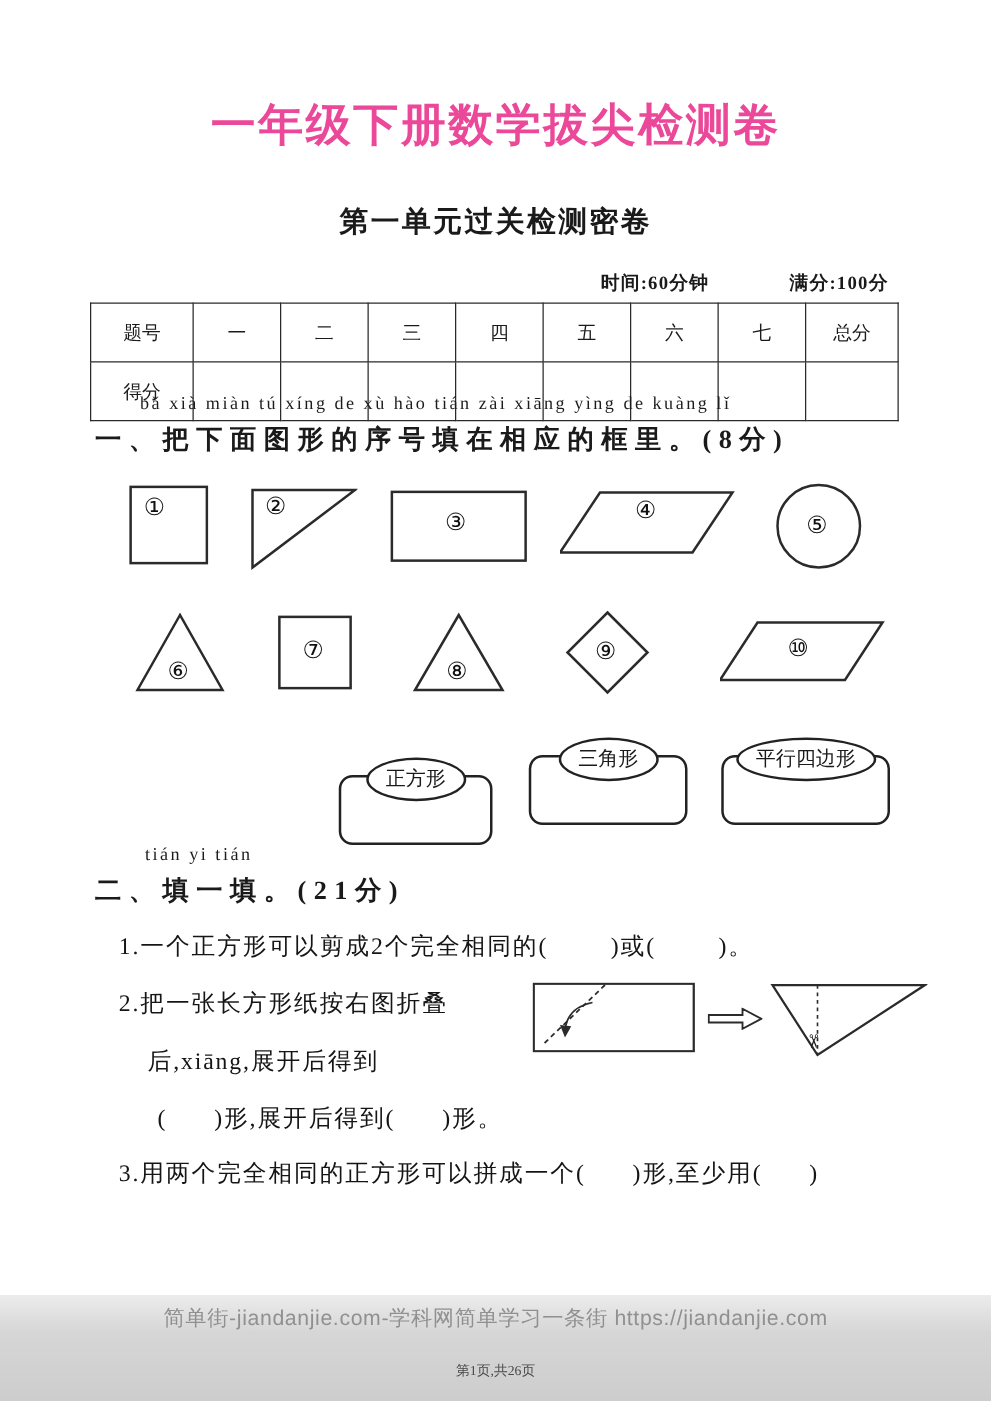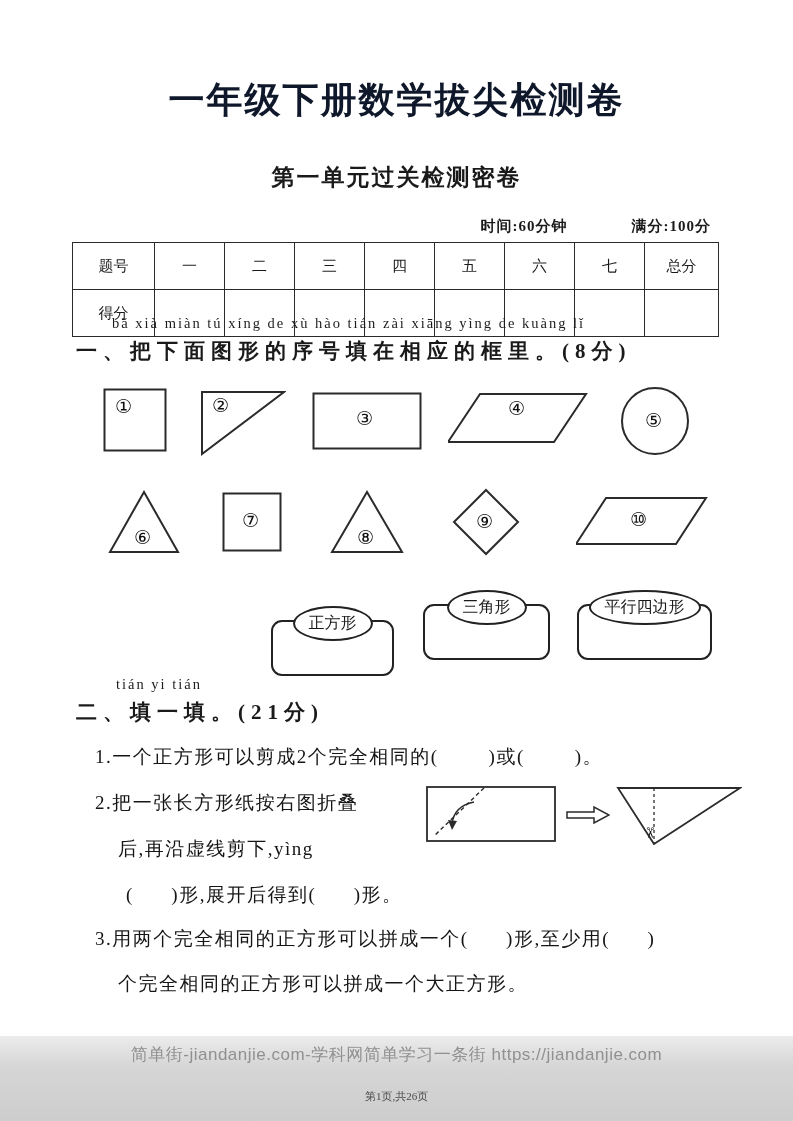--- a/index.html
+++ b/index.html
@@ -5,21 +5,21 @@
   * { margin:0; padding:0; box-sizing:border-box; }
   html,body { background:#ffffff; }
   .page {
     position:relative; width:793px; height:1121px; margin:0 auto;
     background:#ffffff; overflow:hidden;
     font-family:"Liberation Serif","DejaVu Serif",serif; color:#1a1a1a;
   }
   .title {
     position:absolute; top:76px; left:0; width:100%; text-align:center;
     font-family:Liberation Sans, sans-serif;
-    font-size:36px; font-weight:900; letter-spacing:2px; color:#0f172a;
+    font-size:36px; font-weight:900; letter-spacing:2px; color:#ec4899;
   }
   .subtitle {
     position:absolute; top:162px; left:0; width:100%; text-align:center;
     font-size:23px; font-weight:700; letter-spacing:2px;
   }
   .meta { position:absolute; top:217px; right:82px; font-size:15px; font-weight:700; letter-spacing:1px; }
   .meta span + span { margin-left:64px; }
   table.score-table { position:absolute; left:72px; top:242px; border-collapse:collapse; table-layout:fixed; }
   .score-table td { border:1.6px solid #2a2a2a; text-align:center; font-size:15px; height:47px; padding:0; }
   .pinyin { position:absolute; font-size:14.5px; letter-spacing:2px; color:#1c1c1c; white-space:pre; }
@@ -178,21 +178,21 @@
   <div class="abox" style="left:577px; top:604px; width:135px;">
     <div class="cloud">平行四边形</div>
   </div>
 
   <div class="pinyin" style="left:116px; top:676px;">tián yi tián</div>
   <div class="sec-heading" style="left:76px; top:698px;">二、填一填。(21分)</div>
 
   <div class="qline" style="left:95px; top:744px;">1.一个正方形可以剪成2个完全相同的(        )或(        )。</div>
 
   <div class="qline" style="left:95px; top:790px;">2.把一张长方形纸按右图折叠</div>
-  <div class="qline" style="left:118px; top:836px;">后,再沿虚线剪下,yìng</div>
+  <div class="qline" style="left:118px; top:836px;">后,xiāng,展开后得到</div>
   <div class="qline" style="left:126px; top:882px;">(      )形,展开后得到(      )形。</div>
 
   <div class="fig" style="left:426px; top:786px;">
     <svg width="130" height="56">
       <rect x="1" y="1" width="128" height="54" fill="none" stroke="#2b2b2b" stroke-width="1.8"></rect>
       <line x1="58" y1="2" x2="8" y2="50" stroke="#2b2b2b" stroke-width="1.4" stroke-dasharray="4,3"></line>
       <path d="M 48,16 Q 28,20 26,38" fill="none" stroke="#2b2b2b" stroke-width="1.4"></path>
       <polygon points="22,34 26,44 31,35" fill="#2b2b2b"></polygon>
     </svg>
   </div>
@@ -203,19 +203,18 @@
   </div>
   <div class="fig" style="left:616px; top:786px;">
     <svg width="126" height="62">
       <polygon points="2,2 124,2 38,58" fill="none" stroke="#2b2b2b" stroke-width="1.8"></polygon>
       <line x1="38" y1="2" x2="38" y2="58" stroke="#2b2b2b" stroke-width="1.3" stroke-dasharray="3,3"></line>
     </svg>
     <span class="scissors" style="left:28px; top:38px;">✂</span>
   </div>
 
   <div class="qline" style="left:95px; top:926px;">3.用两个完全相同的正方形可以拼成一个(      )形,至少用(      )</div>
-  <div class="qline" style="left:118px; top:971px;">个完全相同的正方形可以拼成一个大正方形。</div>
 
   <div class="footer-band"></div>
   <div class="watermark">简单街-jiandanjie.com-学科网简单学习一条街 https://jiandanjie.com</div>
   <div class="page-info">第1页,共26页</div>
 
 </div>
 
 </body></html>

